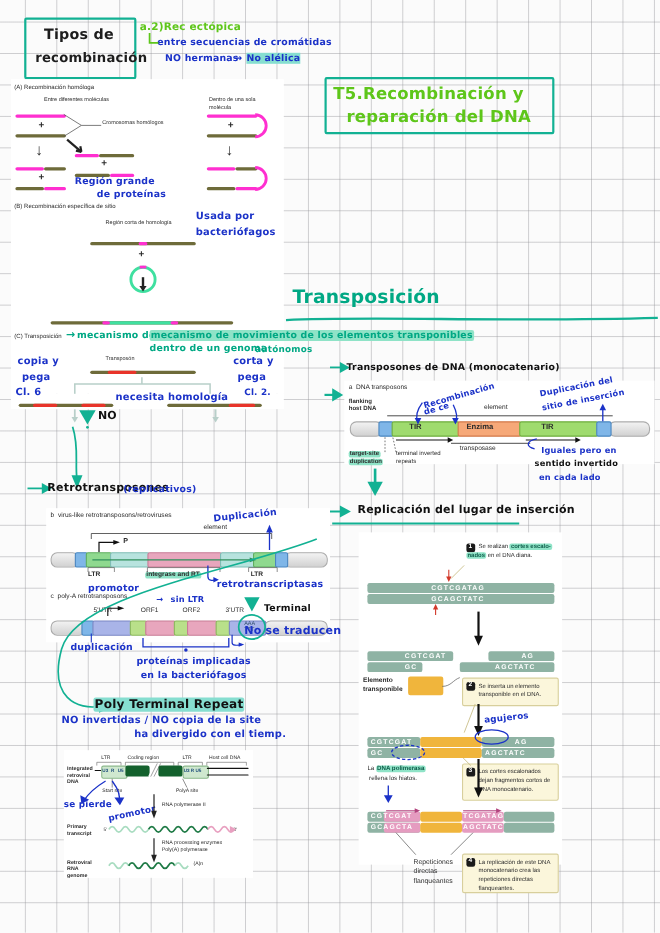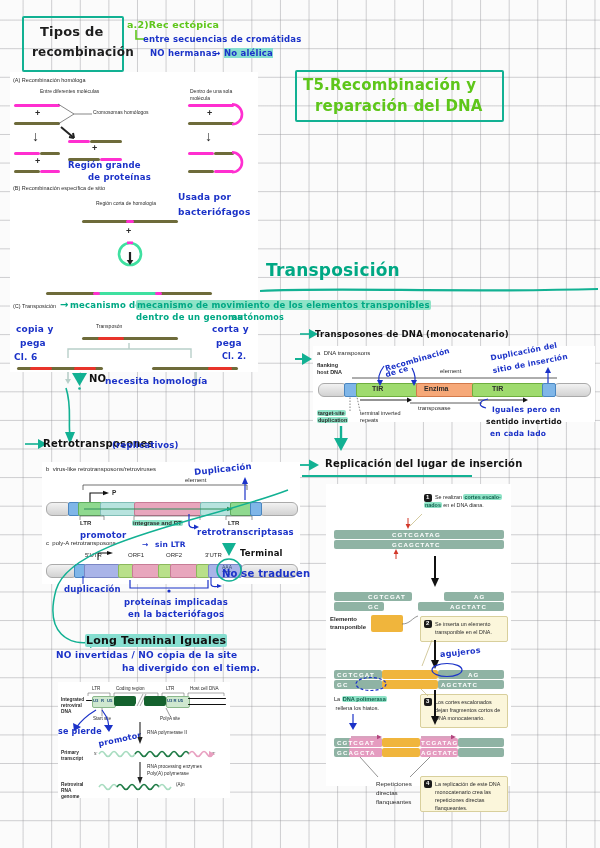--- a/index.html
+++ b/index.html
@@ -175,21 +175,21 @@
 <div class="t hand" style="left:14px;top:352px;font-size:9px;color:#1b32c8;">Cl. 6</div>
 <div class="t hand" style="left:212px;top:324px;font-size:9px;color:#1b32c8;">corta y</div>
 <div class="t hand" style="left:216px;top:338px;font-size:9px;color:#1b32c8;">pega</div>
 <div class="t hand" style="left:222px;top:352px;font-size:8px;color:#1b32c8;">Cl. 2.</div>
 
 <svg style="left:70px;top:372px;width:20px;height:18px;">
   <path d="M2,1 L17,1 L9.5,14 Z" fill="#12b193"></path>
   <circle cx="9.5" cy="16.5" r="1.3" fill="#12b193"></circle>
 </svg>
 <div class="t hand" style="left:89px;top:373px;font-size:10px;color:#111;">NO </div>
-<div class="t hand" style="left:105px;top:376px;font-size:9px;color:#1b32c8;">necesita homología</div>
+<div class="t hand" style="left:105px;top:357px;font-size:9px;color:#1b32c8;">necesita homología</div>
 
 <svg style="left:58px;top:388px;width:30px;height:58px;">
   <path d="M8,0 C14,18 10,34 12,48" stroke="#12b193" stroke-width="1.6" fill="none"></path>
   <path d="M7,44 L12,56 L17,44 Z" fill="#12b193"></path>
 </svg>
 <svg style="left:25px;top:438px;width:26px;height:12px;">
   <path d="M0,6 L16,6" stroke="#12b193" stroke-width="1.6"></path>
   <path d="M13,1 L22,6 L13,11 Z" fill="#12b193"></path>
 </svg>
 <div class="t hand" style="left:43px;top:438px;font-size:10px;color:#111;">Retrotransposones</div>
@@ -359,21 +359,21 @@
 <div class="t hand" style="left:222px;top:568px;font-size:10px;color:#1b32c8;">No se traducen</div>
 <svg style="left:208px;top:576px;width:16px;height:14px;">
   <path d="M3,1 L3,8 C3,11 7,11 12,10" stroke="#1b32c8" stroke-width="1.1" fill="none"></path>
   <path d="M9,8 L14,10 L9,12 Z" fill="#1b32c8"></path>
 </svg>
 
 <svg style="left:30px;top:470px;width:270px;height:190px;">
   <path d="M258,20 C180,50 40,70 26,120 C14,164 40,176 62,172" stroke="#12b193" stroke-width="1.5" fill="none"></path>
   <path d="M60,166 L74,172 L60,178 Z" fill="#12b193"></path>
 </svg>
-<div class="t hand hl-teal" style="left:85px;top:634px;font-size:11px;color:#111;">Long Terminal Iguales</div>
+<div class="t hand hl-teal" style="left:85px;top:634px;font-size:11px;color:#111;">Poly Terminal Repeat</div>
 <div class="t hand" style="left:56px;top:650px;font-size:9px;color:#1b32c8;">NO invertidas / NO copia de la site</div>
 <div class="t hand" style="left:122px;top:663px;font-size:9px;color:#1b32c8;">ha divergido con el tiemp.</div>
 
 <div class="panel" style="left:58px;top:682px;width:172px;height:116px;"></div>
 <div class="t printed" style="left:92px;top:686px;font-size:4.6px;">LTR</div>
 <div class="t printed" style="left:116px;top:686px;font-size:4.6px;">Coding region</div>
 <div class="t printed" style="left:166px;top:686px;font-size:4.6px;">LTR</div>
 <div class="t printed" style="left:190px;top:686px;font-size:4.6px;">Host cell DNA</div>
 <svg style="left:88px;top:692px;width:140px;height:5px;">
   <path d="M0,4 L0,1 L22,1 L22,4" stroke="#555" stroke-width="0.5" fill="none"></path>

